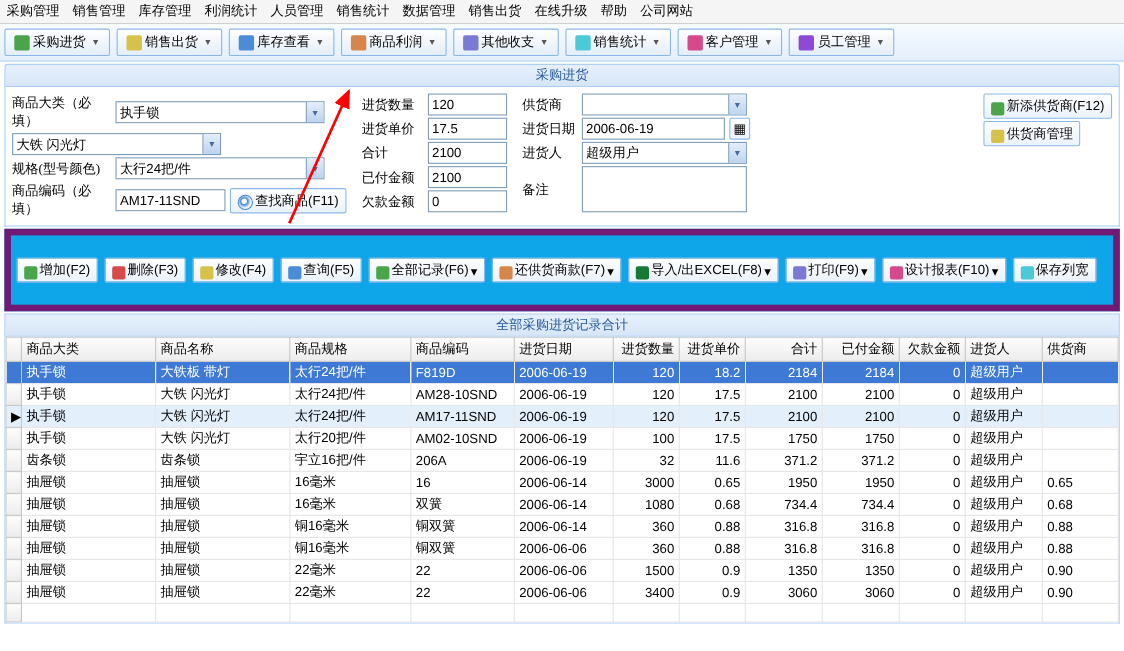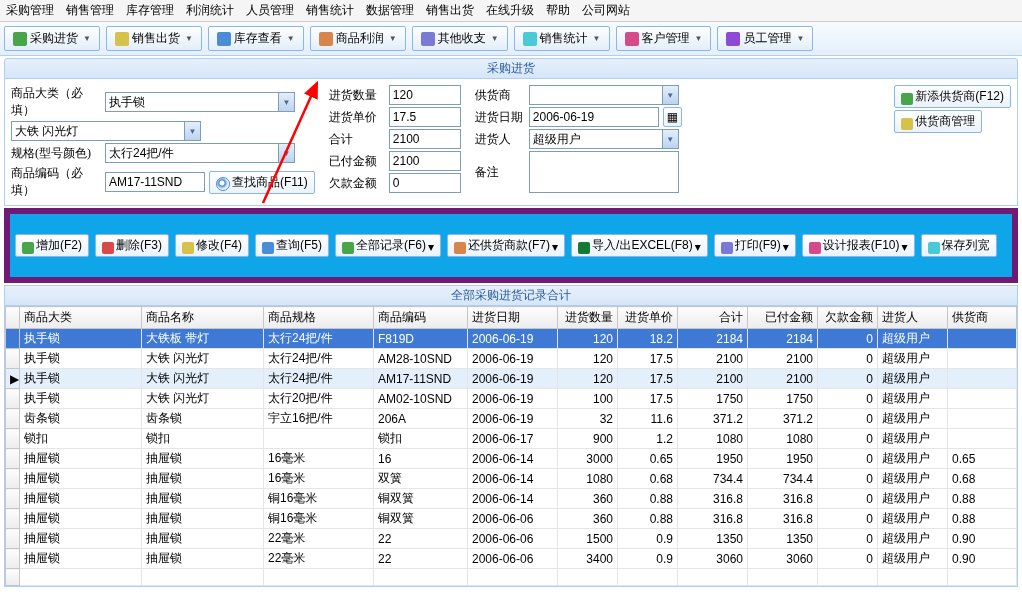--- a/index.html
+++ b/index.html
@@ -339,35 +339,20 @@
           <td class="num">32</td>
           <td class="num">11.6</td>
           <td class="num">371.2</td>
           <td class="num">371.2</td>
           <td class="num">0</td>
           <td>超级用户</td>
           <td></td>
         </tr>
         <tr>
           <td class="rownum"></td>
-          <td>锁扣</td>
-          <td>锁扣</td>
-          <td></td>
-          <td>锁扣</td>
-          <td>2006-06-17</td>
-          <td class="num">900</td>
-          <td class="num">1.2</td>
-          <td class="num">1080</td>
-          <td class="num">1080</td>
-          <td class="num">0</td>
-          <td>超级用户</td>
-          <td></td>
-        </tr>
-        <tr>
-          <td class="rownum"></td>
           <td>抽屉锁</td>
           <td>抽屉锁</td>
           <td>16毫米</td>
           <td>16</td>
           <td>2006-06-14</td>
           <td class="num">3000</td>
           <td class="num">0.65</td>
           <td class="num">1950</td>
           <td class="num">1950</td>
           <td class="num">0</td>

